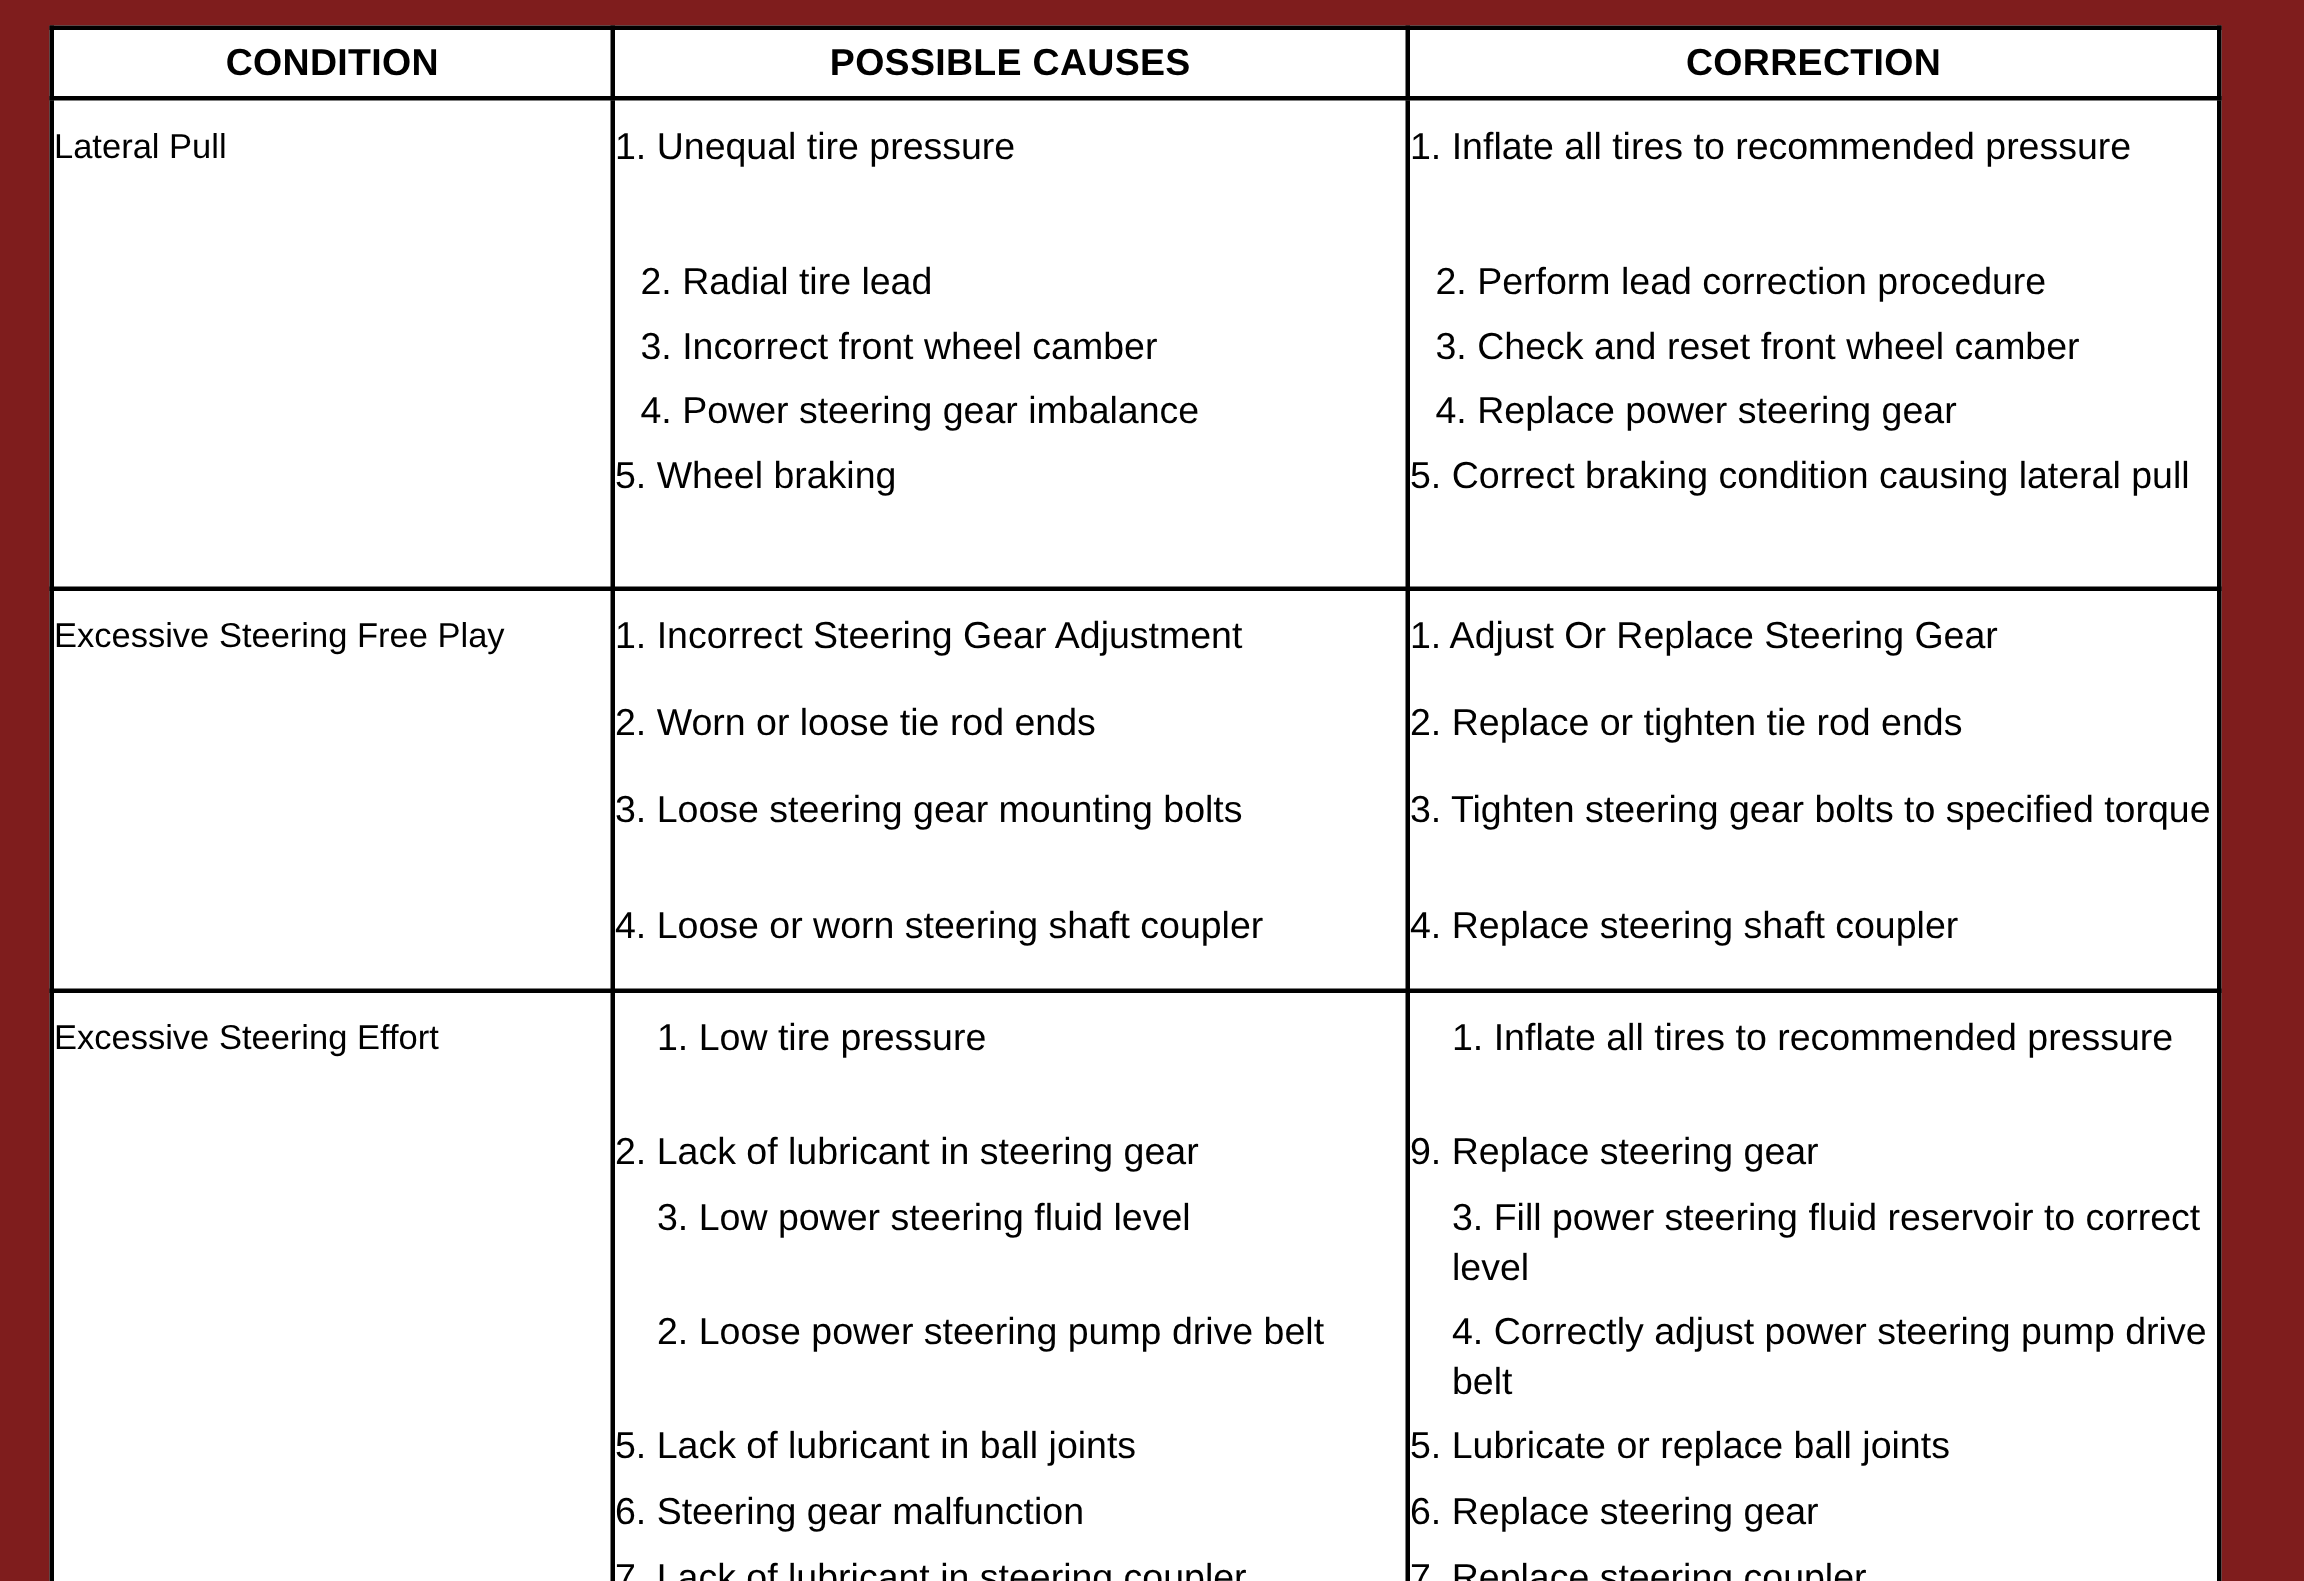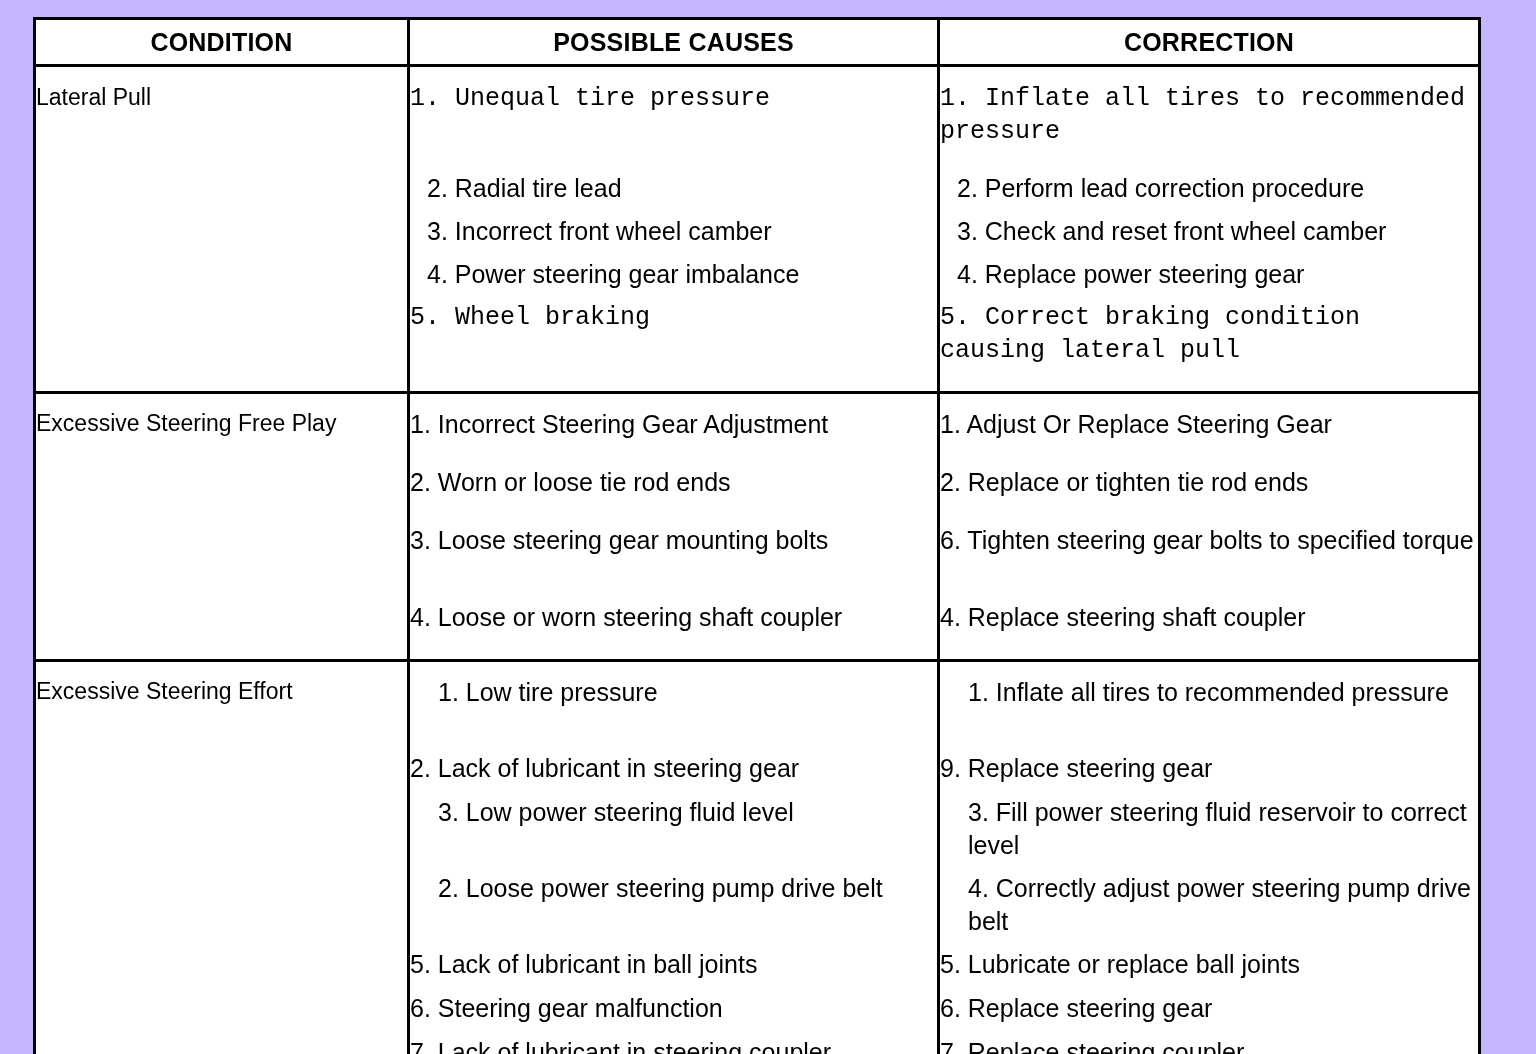--- a/index.html
+++ b/index.html
@@ -13,21 +13,21 @@
     height: 1054px;
     font-family: "Liberation Sans", sans-serif;
     color: #000000;
     overflow: hidden;
   }
 
   #page {
     position: relative;
     width: 1536px;
     height: 1054px;
-    background: #c4b5fd;
+    background: #7f1d1d;
   }
 
   
   .diag-table {
     position: absolute;
     left: 33px;
     top: 17px;
     width: 1445px;
     border-collapse: collapse;
     table-layout: fixed;
@@ -82,21 +82,21 @@
     margin: 0 0 0 0;
     box-sizing: border-box;
     overflow: hidden;
   }
   
   .item-list li.s1 { height: 44px;  padding-bottom: 0; }
   .item-list li.s2 { height: 77px;  padding-bottom: 0; }
 
   
   .row-1 .item-list li.s1 { height: 43px; margin-left: 17px; }
-  .row-1 .item-list li.s2 { height: 90px; font-family: Liberation Mono, monospace; }
+  .row-1 .item-list li.s2 { height: 90px; }
   .row-2 .item-list li.s1 { height: 58px; }
   .row-2 .item-list li.s2 { height: 77px; }
   .row-3 .item-list li.s1 { height: 44px; }
   .row-3 .item-list li.s2 { height: 76px; margin-left: 28px; }
 
   .row-1 td.cell-pad, .row-1 td.cell-pad-cond { padding-top: 15px; }
   .row-2 td.cell-pad, .row-2 td.cell-pad-cond { padding-top: 14px; margin-left: 15px; }
   .row-3 td.cell-pad, .row-3 td.cell-pad-cond { padding-top: 14px; }
 
   
@@ -157,21 +157,21 @@
             <li class="s1">1. Incorrect Steering Gear Adjustment</li>
             <li class="s1">2. Worn or loose tie rod ends</li>
             <li class="s2">3. Loose steering gear mounting bolts</li>
             <li class="s1">4. Loose or worn steering shaft coupler</li>
           </ul>
         </td>
         <td class="cell-pad">
           <ul class="item-list">
             <li class="s1">1. Adjust Or Replace Steering Gear</li>
             <li class="s1">2. Replace or tighten tie rod ends</li>
-            <li class="s2">6. Tighten steering gear bolts to specified torque</li>
+            <li class="s2">3. Tighten steering gear bolts to specified torque</li>
             <li class="s1">4. Replace steering shaft coupler</li>
           </ul>
         </td>
       </tr>
 
       <tr class="row-3">
         <td class="cell-pad-cond">
           <div class="cond-label">Excessive Steering Effort</div>
         </td>
         <td class="cell-pad">

